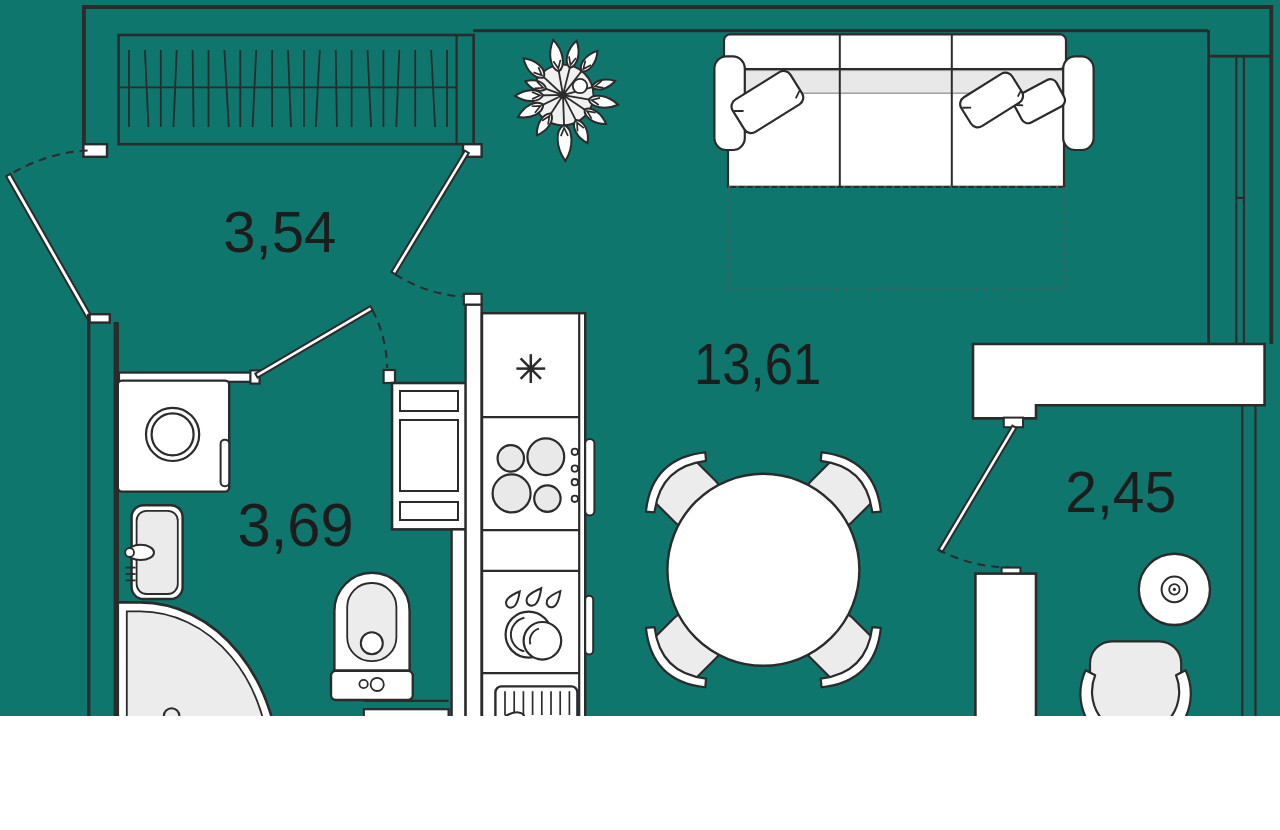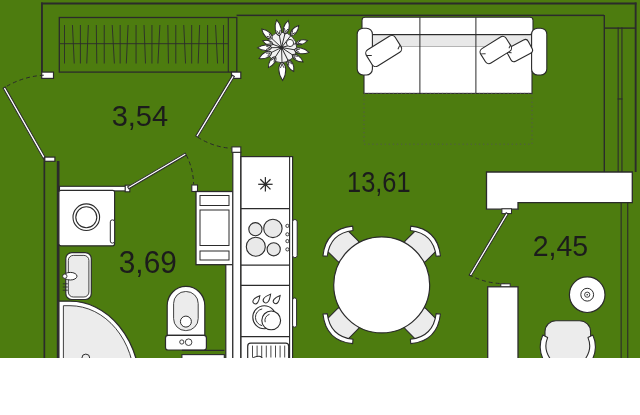--- a/index.html
+++ b/index.html
@@ -1,16 +1,16 @@
 <!DOCTYPE html>
 <html><head>
 <meta charset="utf-8">
 <style>
 html,body{margin:0;padding:0;background:#fff;}
-#plan{position:relative;width:640px;height:358px;background:#4d7c0f;font-family:"Liberation Sans", sans-serif;}
+#plan{position:relative;width:640px;height:358px;background:#0f766e;font-family:"Liberation Sans", sans-serif;}
 svg{position:absolute;top:0;left:0;}
 text{font-family:"Liberation Sans", sans-serif;fill:#1c1c1c;}
 </style>
 </head>
 <body>
 <div id="plan">
 <svg width="640" height="415" viewBox="0 0 640 415" fill="none">
 <g stroke="#2b2b2b" stroke-width="1.1" fill="none">
 
 <rect x="41" y="2.5" width="595.5" height="2" fill="#2b2b2b" stroke="none"></rect>

